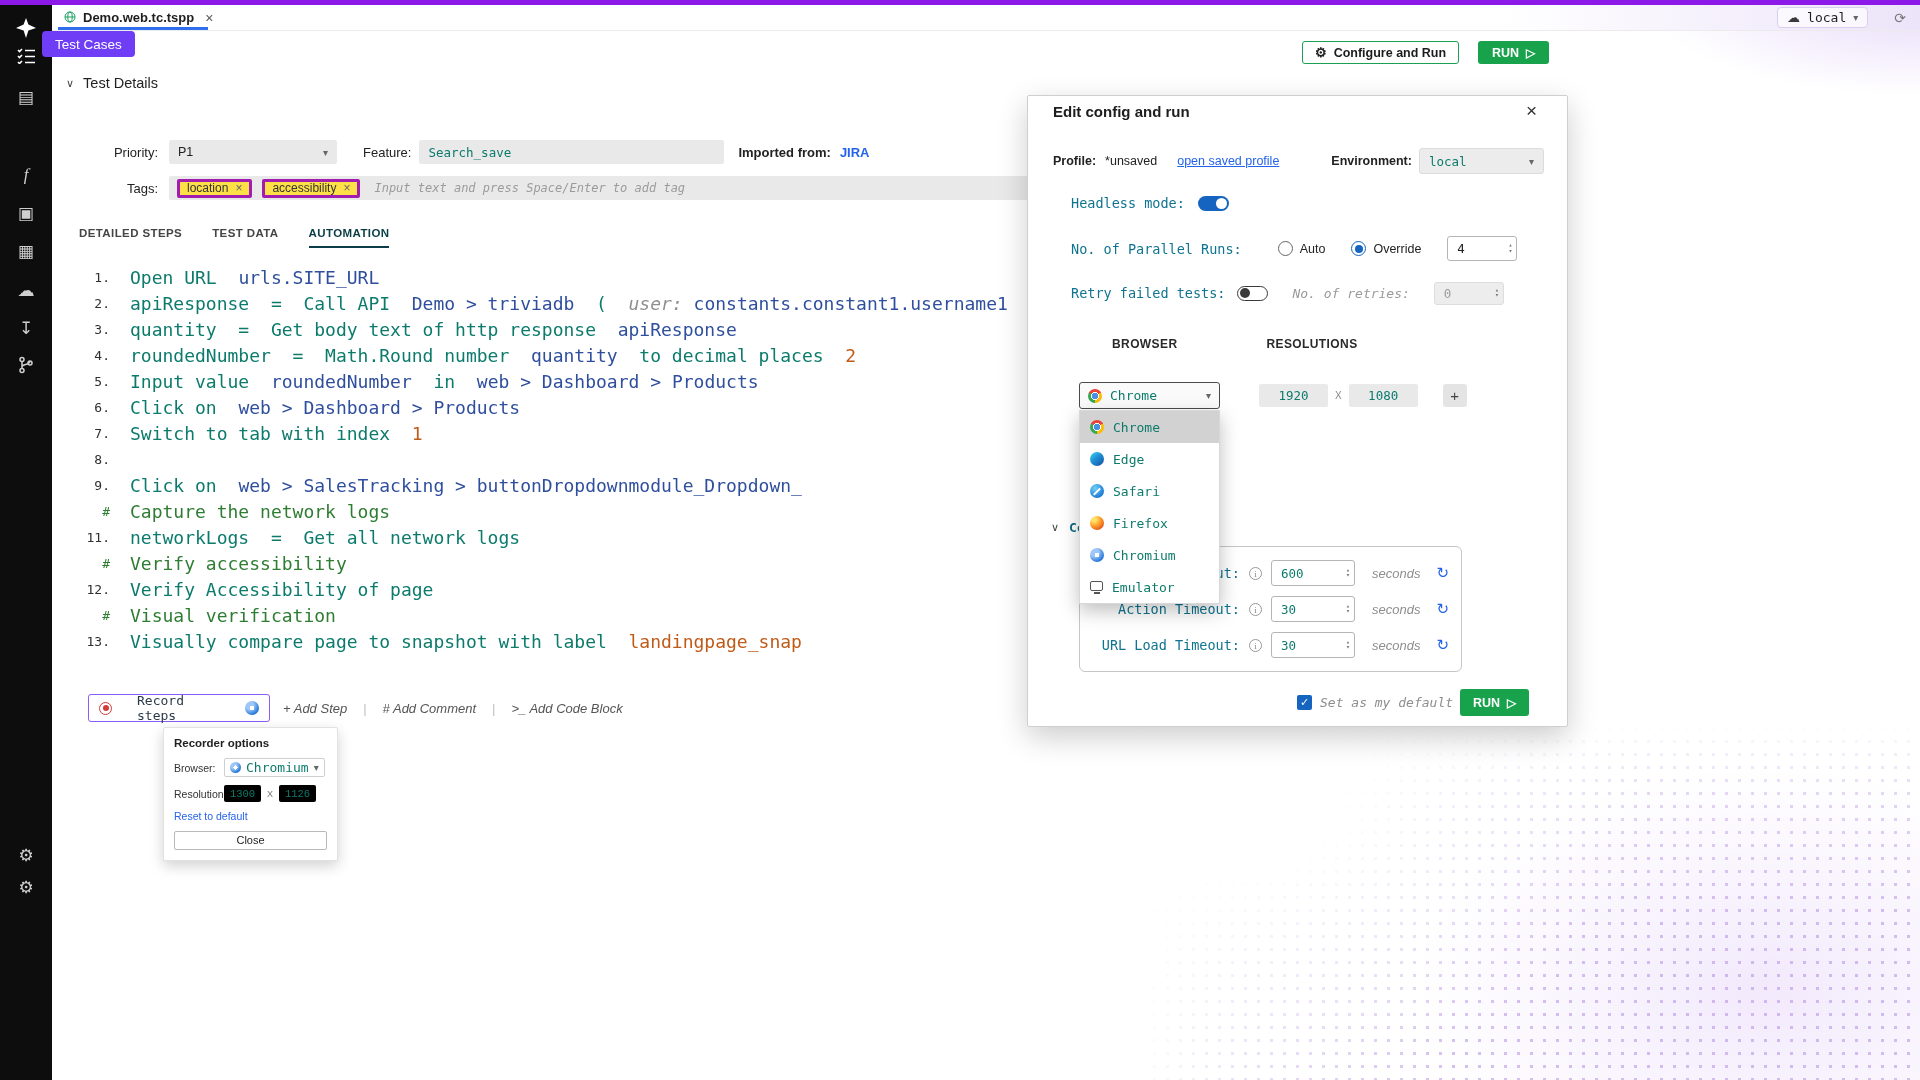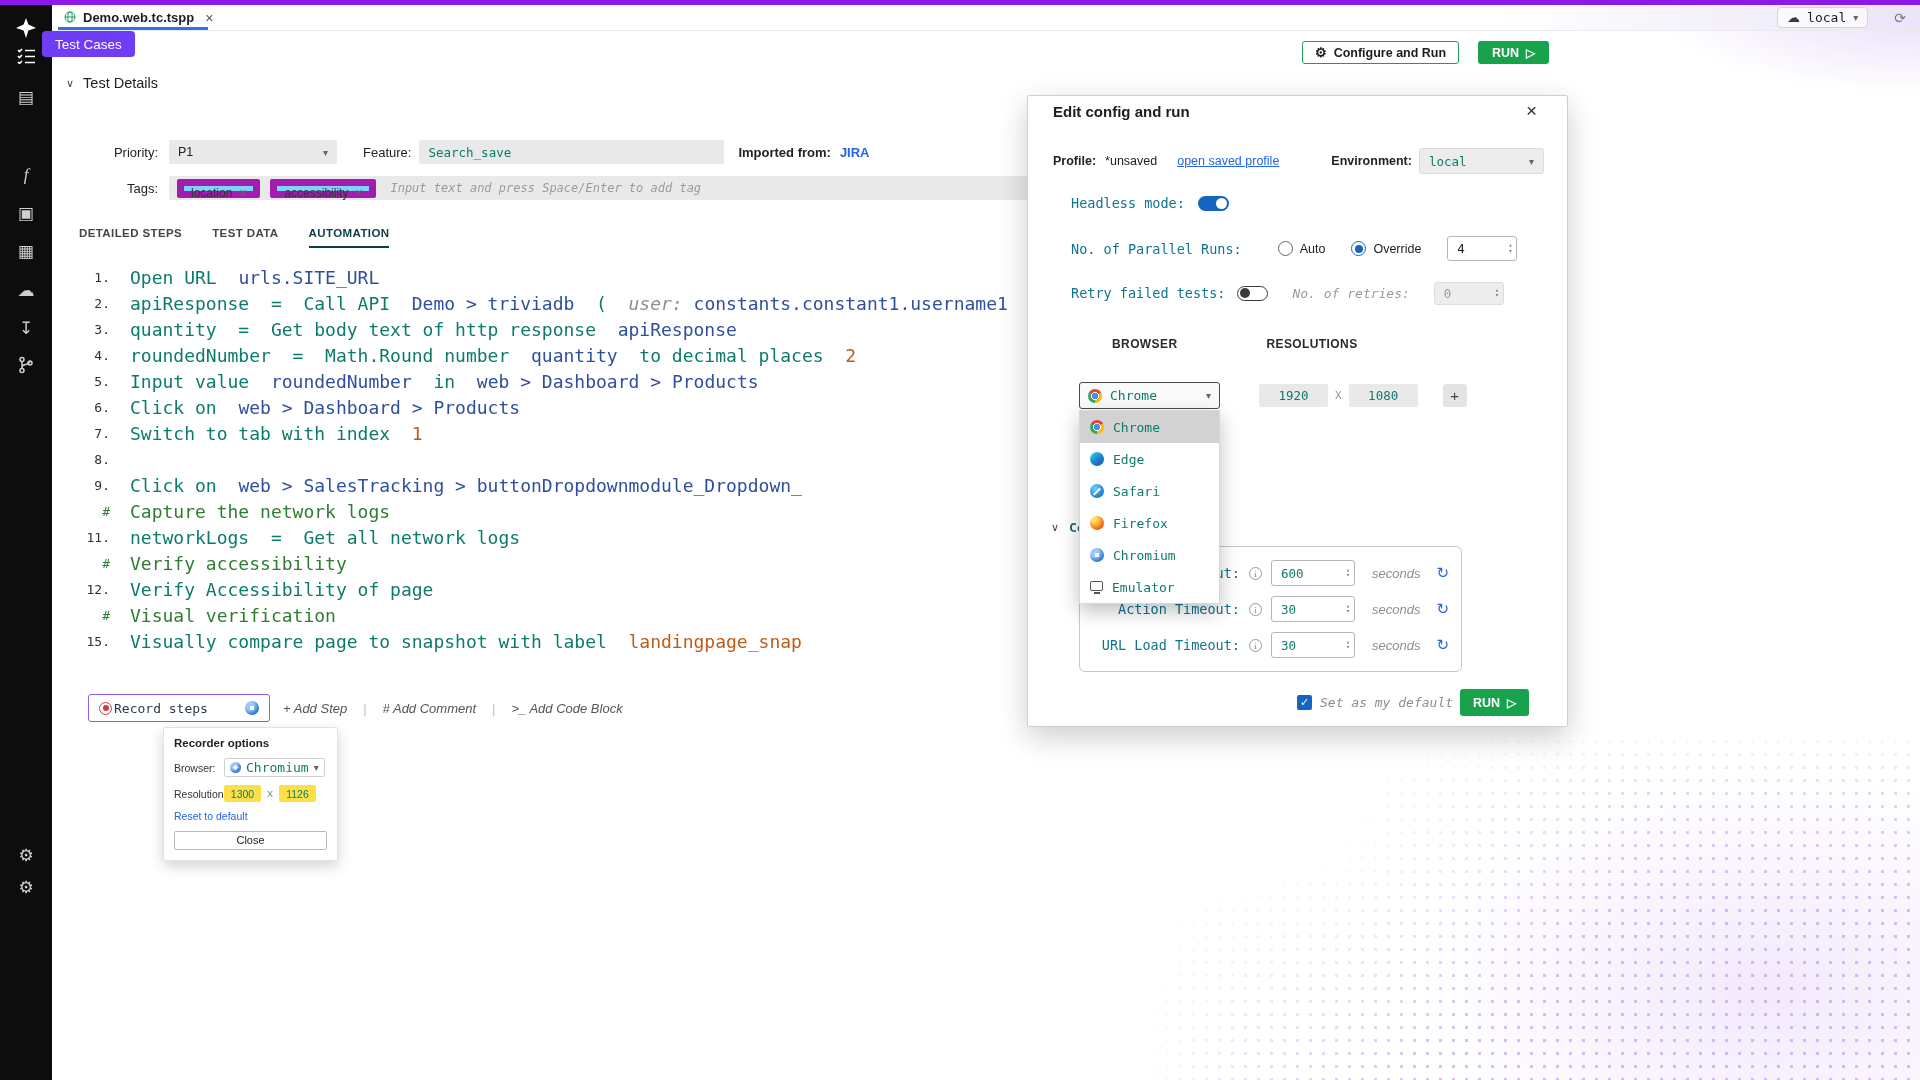--- a/index.html
+++ b/index.html
@@ -42,50 +42,50 @@
 .flabel{width:104px;text-align:right;margin-right:11px;font-size:13px;color:#222;flex:0 0 auto}
 .gfield{background:#e9e9e9;border-radius:2px;height:24px;display:flex;align-items:center}
 .summary-field{width:952px;padding:0 9px;font-size:12.5px;color:#222}
 .priority-select{width:168px;padding:0 9px;justify-content:space-between;font-size:12.5px;color:#222;cursor:pointer}
 .feature-label{width:auto;margin-left:26px;margin-right:8px}
 .feature-field{width:305px;padding:0 9px}
 .teal-mono{font-family:"DejaVu Sans Mono",monospace;font-size:12.5px;color:#0c7b6c}
 .imported-label{margin-left:14px;font-size:13px;font-weight:700;color:#222}
 .jira-link{margin-left:9px;font-size:13px;font-weight:700;color:#2563eb;text-decoration:none;cursor:pointer}
 .tags-field{width:952px;padding:0 8px;gap:10px}
-.chip{display:flex;align-items:flex-start;gap:7px;background:#7dd3fc;border:7px solid #a21caf;border-radius:2px;height:19px;padding:0 7px;font-size:12px;color:#333}
+.chip{display:flex;align-items:flex-end;gap:7px;background:#fde047;border:3px solid #a21caf;border-radius:2px;height:19px;padding:0 7px;font-size:12px;color:#333}
 .chip-x{color:#666;cursor:pointer;font-size:12px}
 .tags-ph{font-family:"DejaVu Sans Mono",monospace;font-style:italic;font-size:12px;color:#9b9b9b;margin-left:4px}
 .ctabs{position:absolute;left:27px;top:196px;display:flex}
 .ctab{margin-right:30px;font-size:11.5px;font-weight:700;letter-spacing:.4px;color:#454545;padding-bottom:7px;cursor:pointer;border-bottom:2.5px solid transparent}
 .ctab.active{color:#0a3d46;border-bottom-color:#0a3d46}
 .steps{position:absolute;left:14px;top:233px}
 .step-row{display:flex;height:26px;align-items:center;cursor:pointer}
 .step-num{font-family:"DejaVu Sans Mono",monospace;font-size:13px;color:#2f2f2f;width:64px;text-align:right;padding-right:20px;flex:0 0 auto}
 .step-row.comment .step-num{color:#2e7d32}
 .step-text{font-family:"DejaVu Sans Mono",monospace;font-size:18px;white-space:pre}
 .seg-k{color:#0c7b6c}
 .seg-v{color:#2f4f9e}
 .seg-p{color:#8f8f8f;font-style:italic}
 .seg-n{color:#c05a17}
 .seg-c{color:#2e7d32}
-.record-btn{position:absolute;left:36px;top:663px;display:flex;align-items:center;gap:2px;padding:0 10px;height:28px;width:182px;background:#fff;border:1.5px solid #8b5cf6;border-radius:3px;cursor:pointer;font-family:inherit}
+.record-btn{position:absolute;left:36px;top:663px;display:flex;align-items:center;gap:25px;padding:0 10px;height:28px;width:182px;background:#fff;border:1.5px solid #8b5cf6;border-radius:3px;cursor:pointer;font-family:inherit}
 .rec-ic{width:13px;height:13px;border:1.5px solid #d23b3b;border-radius:50%;position:relative;flex:0 0 auto}
 .rec-ic::after{content:"";position:absolute;inset:2.5px;background:#d23b3b;border-radius:50%}
 .rec-label{font-family:"DejaVu Sans Mono",monospace;font-size:13px;color:#2b3a4a;flex:1;text-align:left}
 .add-actions{position:absolute;left:231px;top:663px;height:28px;display:flex;align-items:center;gap:16px;font-size:13px;font-style:italic;color:#555}
 .addact{cursor:pointer}
 .divider{color:#c0c0c0;font-style:normal}
 .recorder-popup{position:absolute;left:163px;top:727px;width:175px;background:#fff;border:1px solid #e2e2e2;box-shadow:0 5px 14px rgba(0,0,0,.18);z-index:6;padding:9px 10px 10px;border-radius:2px}
 .rp-title{font-size:11.5px;font-weight:700;color:#222;margin-bottom:9px}
 .rp-row{display:flex;align-items:center;margin-bottom:8px}
 .rp-label{font-size:10.5px;color:#333;width:50px;flex:0 0 auto}
 .rp-select{display:flex;align-items:center;gap:5px;border:1px solid #cfcfcf;border-radius:2px;height:19px;padding:0 5px;cursor:pointer}
 .rp-bl{font-size:10.5px}
-.rp-field{background:#fde047;height:17px;width:37px;display:flex;align-items:center;justify-content:center;font-family:Liberation Sans, sans-serif;font-size:10.5px;color:#0c7b6c;border-radius:2px;cursor:text}
+.rp-field{background:#000000;height:17px;width:37px;display:flex;align-items:center;justify-content:center;font-family:Liberation Mono, monospace;font-size:10.5px;color:#0c7b6c;border-radius:2px;cursor:text}
 .rp-x{font-size:9px;color:#777;margin:0 6px}
 .rp-link{font-size:10.5px;color:#2563eb;margin:2px 0 8px;display:block;cursor:pointer;text-decoration:none}
 .rp-close{width:100%;height:19px;background:#fff;border:1px solid #b9b9b9;border-radius:2px;font-size:11px;color:#222;cursor:pointer;font-family:inherit}
 .config-panel{position:absolute;left:1027px;top:95px;width:541px;height:632px;background:#fff;border:1px solid #cfcfcf;box-shadow:0 10px 30px rgba(0,0,0,.2);z-index:10;border-radius:2px}
 .cp-title{position:absolute;left:25px;top:7px;font-size:15px;font-weight:700;color:#1d1d1d}
 .cp-close{position:absolute;right:30px;top:4px;font-size:19px;color:#333;cursor:pointer}
 .cp-row{position:absolute;display:flex;align-items:center}
 .cp-profile{top:52px;left:25px;height:26px;font-size:12.5px;color:#222}
 .cp-profile .b{font-weight:700}
 .cp-profile .pv{margin-left:9px}
@@ -315,21 +315,21 @@
         </div>
         <div class="step-row">
           <span class="step-num">12.</span>
           <span class="step-text"><span class="seg-k">Verify Accessibility of page</span></span>
         </div>
         <div class="step-row comment">
           <span class="step-num">#</span>
           <span class="step-text"><span class="seg-c">Visual verification</span></span>
         </div>
         <div class="step-row">
-          <span class="step-num">15.</span>
+          <span class="step-num">13.</span>
           <span class="step-text"><span class="seg-k">Visually compare page to snapshot with label  </span><span class="seg-n">landingpage_snap</span></span>
         </div>
       </div>
 
     <button class="record-btn">
       <span class="rec-ic"></span>
       <span class="rec-label">Record steps</span>
       <span class="bicon chromium-icon"></span>
     </button>
     <div class="add-actions">

